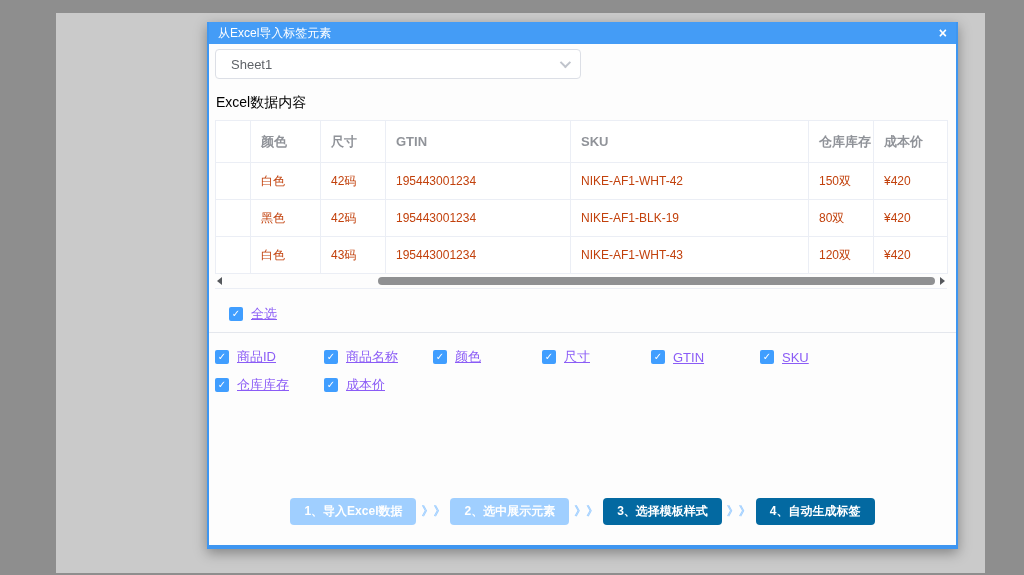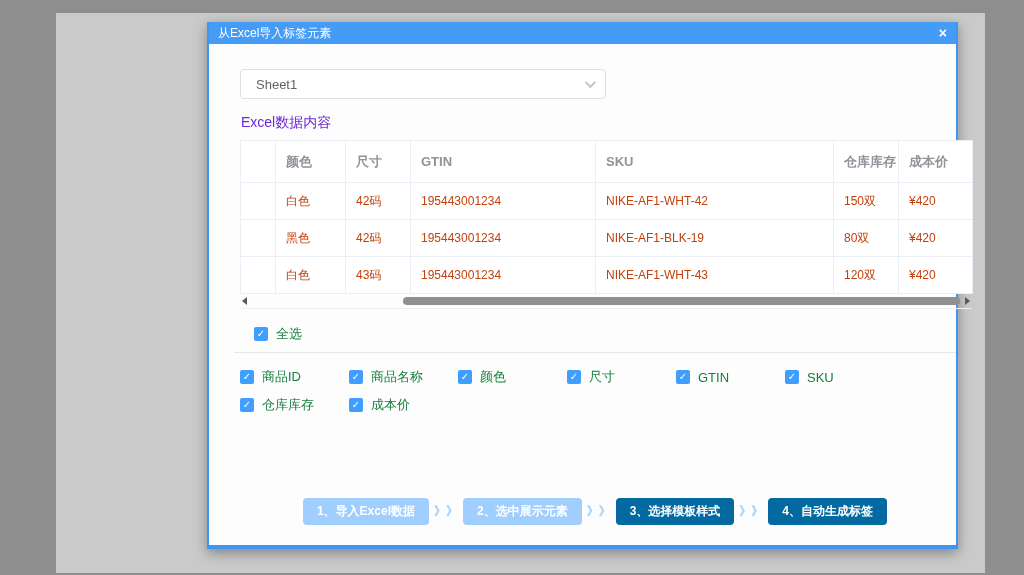--- a/index.html
+++ b/index.html
@@ -14,35 +14,35 @@
   .modal {
     position:absolute; left:207px; top:22px; width:751px; height:527px;
     background:#fdfdfd;
     border:2px solid #3e96f1; border-top:0; border-bottom-width:4px;
     box-shadow:0 4px 12px rgba(0,0,0,.35);
   }
   .modal-header { height:22px; background:#449cf6; display:flex; align-items:center; padding:0 9px;gap:20px; }
   .modal-title { color:#fff; font-size:12px; }
   .modal-close { margin-left:auto; color:#fff; font-size:14px; font-weight:bold; line-height:1; cursor:pointer; }
 
-  .modal-body { position:relative; height:501px; padding:24px 6px 0;margin-left:25px; }
+  .modal-body { position:relative; height:501px; padding:4px 6px 0; }
 
   .select {
     width:366px; height:30px; margin-top:1px;
     border:1px solid #dcdfe6; border-radius:4px; background:#fff;
     display:flex; align-items:center; padding:0 12px 0 15px; cursor:pointer;
   }
   .select-value { font-size:13px; color:#5f6368; }
   .select-arrow {
     margin-left:auto; width:8px; height:8px;
     border-right:2px solid #c0c4cc; border-bottom:2px solid #c0c4cc;
     transform:rotate(45deg) translateY(-2px);
   }
 
-  .section-title { margin:15px 0 8px 1px; font-size:14px; color:#6d28d9; font-weight:500; }
+  .section-title { margin:15px 0 8px 1px; font-size:14px; color:#000000; font-weight:500; }
 
   table { width:732px; table-layout:fixed; border-collapse:collapse; background:#fff; }
   th,td { border:1px solid #ebeef5; text-align:left; padding:0 10px; overflow:hidden; white-space:nowrap; }
   th { height:42px; font-size:13px; color:#909399; font-weight:bold; }
   td { height:37px; font-size:12px; color:#c2410c; }
 
   .hscroll { position:relative; width:732px; height:15px; border-bottom:1px solid #ebeef5; }
   .hs-thumb { position:absolute; left:163px; top:3px; width:557px; height:8px; border-radius:4px; background:#8f9092; cursor:pointer; }
   .hs-left  { position:absolute; left:2px; top:3px; width:0; height:0;
               border-top:4px solid transparent; border-bottom:4px solid transparent;
@@ -52,21 +52,21 @@
               border-left:5px solid #55585c; cursor:pointer; }
 
   .fields-header { margin-top:16px; display:flex; align-items:center; }
   .fields-title { font-size:14px; color:#2b2f36; font-weight:600; }
 
   .checkbox {
     width:14px; height:14px; flex:none; border-radius:2px; background:#409eff;
     color:#fff; font-size:10px; line-height:14px; text-align:center; cursor:pointer;
   }
   .select-all { display:flex; align-items:center; margin-left:14px; cursor:pointer; }
-  .cb-label { margin-left:8px; font-size:13px; color:#15803d; font-weight:500; }
+  .cb-label { margin-left:8px; font-size:13px; color:#8b5cf6; font-weight:500;text-decoration:underline; }
 
   .divider { margin:9px -6px 0; border-top:1px solid #e4e7ed; }
 
   .fields-grid { display:flex; flex-wrap:wrap; padding-top:10px; width:735px; }
   .field-item { width:109px; height:28px; display:flex; align-items:center; cursor:pointer; }
 
   .footer { position:absolute; left:0; right:0; bottom:20px; display:flex; justify-content:center; align-items:center; }
   .step-btn {
     height:27px; padding:0 14px; border:none; border-radius:4px;
     display:flex; align-items:center; color:#fff; font-size:12px; font-weight:600;

